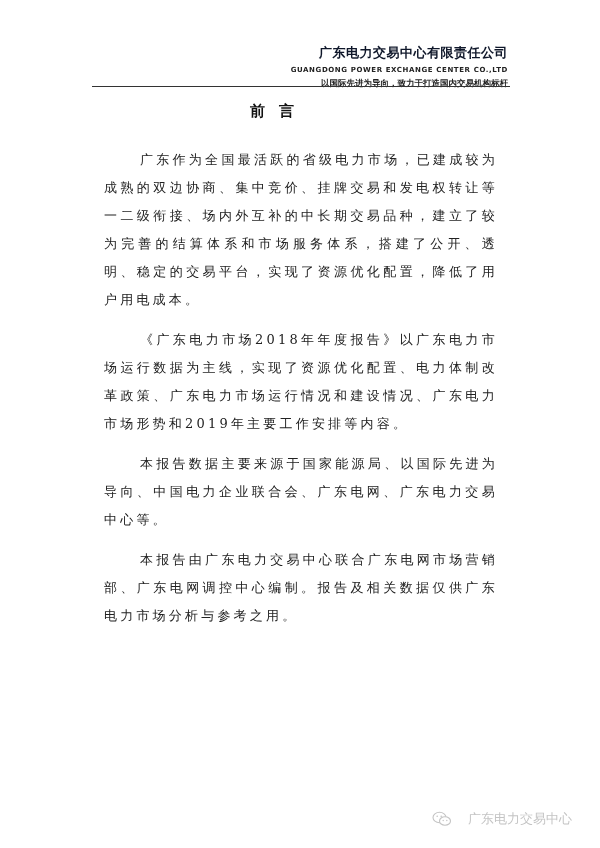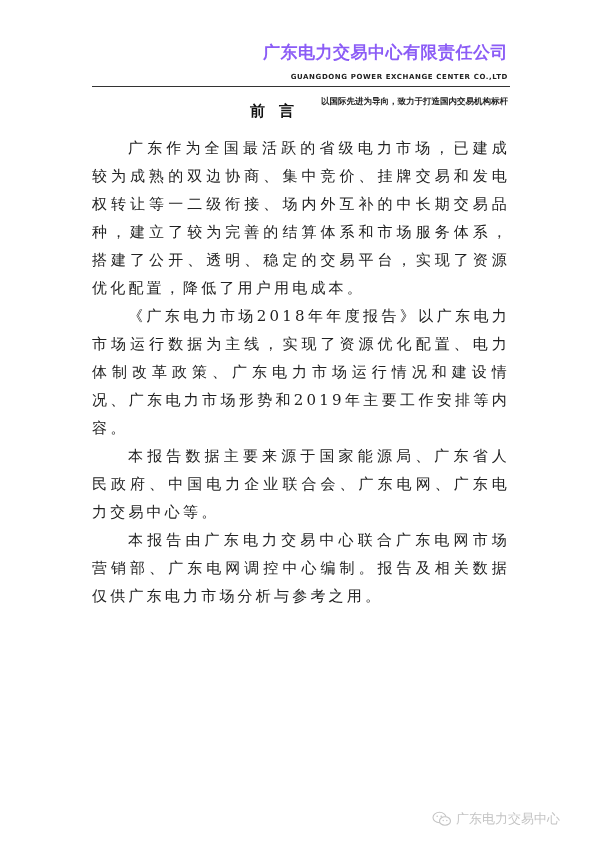--- a/index.html
+++ b/index.html
@@ -4,56 +4,56 @@
 <style>
   html, body { margin: 0; padding: 0; }
   body {
     width: 600px; height: 848px; background: #ffffff; position: relative; overflow: hidden;
     font-family: "DejaVu Serif", "Liberation Serif", serif; color: #222;
   }
   .letterhead {
     position: absolute; left: 92px; top: 44px; width: 416px; text-align: right;
     font-family: "DejaVu Sans", "Liberation Sans", sans-serif;
   }
-  .lh-name { font-size: 17px; font-weight: bold; color: #8b5cf6; letter-spacing: 0.5px; line-height: 17px; }
-  .lh-en { font-size: 7px; font-weight: bold; color: #222; letter-spacing: 0.6px; line-height: 11px; margin-top: 11px; }
-  .lh-slogan { font-size: 8.5px; font-weight: bold; color: #222; line-height: 13px; margin-top: 12px; }
+  .lh-name { font-size: 13px; font-weight: bold; color: #0f172a; letter-spacing: 0.5px; line-height: 17px; }
+  .lh-en { font-size: 7px; font-weight: bold; color: #222; letter-spacing: 0.6px; line-height: 11px; margin-top: 4px; }
+  .lh-slogan { font-size: 8.5px; font-weight: bold; color: #222; line-height: 13px; margin-top: 1px; }
   .rule { position: absolute; left: 92px; top: 86px; width: 418px; height: 0; border-top: 1.5px solid #333; }
   .title {
     position: absolute; left: 0; width: 544px; top: 102px; text-align: center;
     font-family: "DejaVu Sans", "Liberation Sans", sans-serif;
     font-size: 15px; font-weight: bold; letter-spacing: 14px; color: #111; text-indent: 14px;
   }
   .body { position: absolute; left: 92px; top: 134px; width: 418px; }
   .para {
-    font-size: 15px; line-height: 28px; letter-spacing: 3.2px; text-indent: 36px;
-    margin: 0; padding: 0; text-align: justify; color: #222;
+    font-size: 13px; line-height: 28px; letter-spacing: 3.2px; text-indent: 36px;
+    margin: 12px; padding: 0; text-align: justify; color: #222;
   }
   .watermark {
-    position: absolute; left: 432px; top: 810px; display: flex; align-items: center; gap: 4px;
+    position: absolute; left: 432px; top: 810px; display: flex; align-items: center; gap: 16px;
     color: #c4c4c4; font-family: Liberation Serif, serif; font-size: 13px;
   }
   .wm-icon { width: 20px; height: 16px; }
 </style>
 </head>
 <body>
 
 <div class="letterhead">
   <div class="lh-name">广东电力交易中心有限责任公司</div>
   <div class="lh-en">GUANGDONG POWER EXCHANGE CENTER CO.,LTD</div>
   <div class="lh-slogan">以国际先进为导向，致力于打造国内交易机构标杆</div>
 </div>
 <div class="rule"></div>
 
 <div class="title">前言</div>
 
 <div class="body">
   <p class="para">广东作为全国最活跃的省级电力市场，已建成较为成熟的双边协商、集中竞价、挂牌交易和发电权转让等一二级衔接、场内外互补的中长期交易品种，建立了较为完善的结算体系和市场服务体系，搭建了公开、透明、稳定的交易平台，实现了资源优化配置，降低了用户用电成本。</p>
   <p class="para">《广东电力市场2018年年度报告》以广东电力市场运行数据为主线，实现了资源优化配置、电力体制改革政策、广东电力市场运行情况和建设情况、广东电力市场形势和2019年主要工作安排等内容。</p>
-  <p class="para">本报告数据主要来源于国家能源局、广东省人民政府、中国电力企业联合会、广东电网、广东电力交易中心等。</p>
+  <p class="para">本报告数据主要来源于国家能源局、以国际先进为导向、中国电力企业联合会、广东电网、广东电力交易中心等。</p>
   <p class="para">本报告由广东电力交易中心联合广东电网市场营销部、广东电网调控中心编制。报告及相关数据仅供广东电力市场分析与参考之用。</p>
 </div>
 
 <div class="watermark">
   <svg class="wm-icon" viewBox="0 0 20 16">
     <ellipse cx="7.5" cy="6.5" rx="6.5" ry="5.2" fill="none" stroke="#c4c4c4" stroke-width="1.1"></ellipse>
     <ellipse cx="13" cy="10" rx="5.5" ry="4.3" fill="#fff" stroke="#c4c4c4" stroke-width="1.1"></ellipse>
     <circle cx="5.2" cy="5.2" r="0.8" fill="#c4c4c4"></circle>
     <circle cx="9.2" cy="5.2" r="0.8" fill="#c4c4c4"></circle>
     <circle cx="11.2" cy="9.5" r="0.7" fill="#c4c4c4"></circle>

